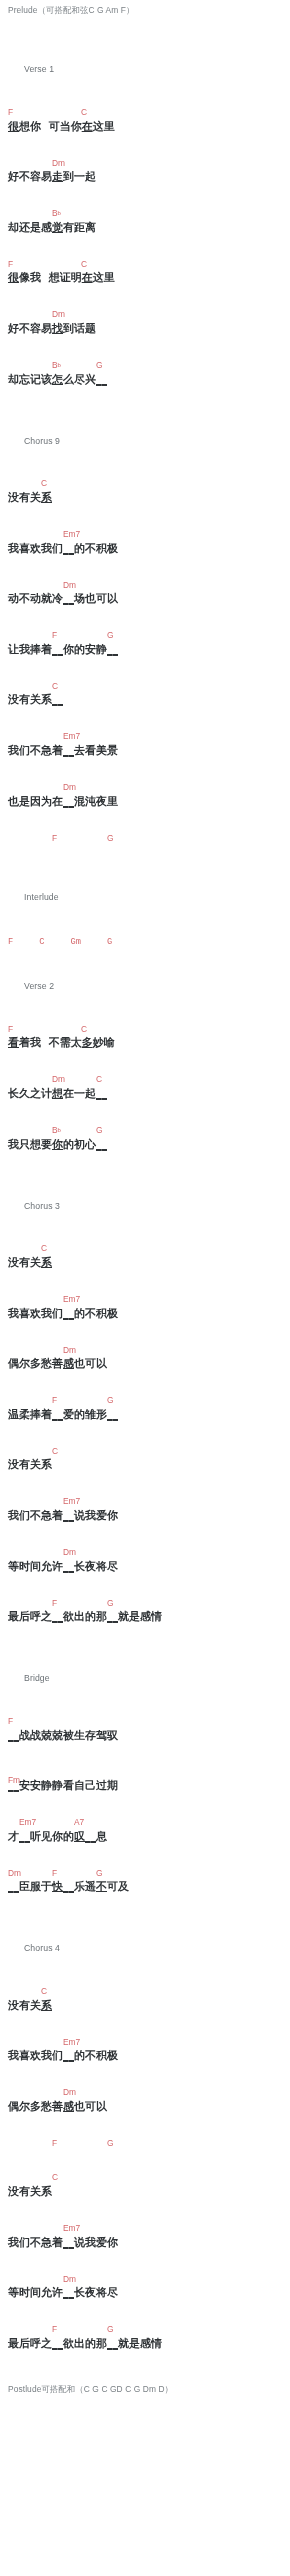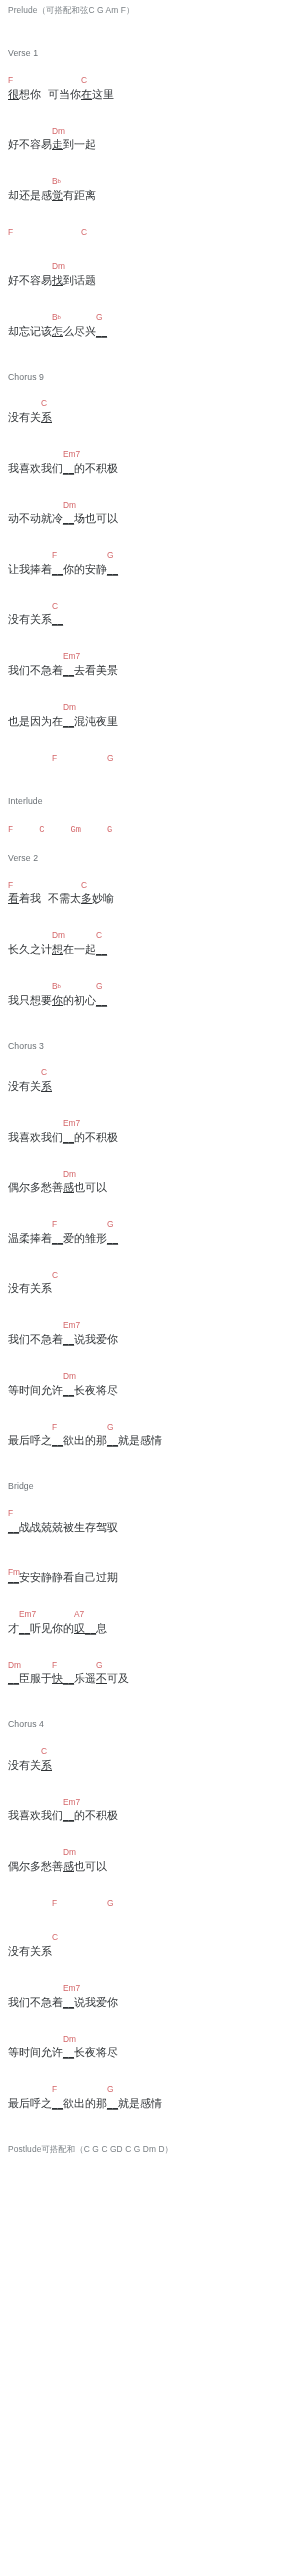--- a/index.html
+++ b/index.html
@@ -18,21 +18,21 @@
     box-sizing: border-box;
     padding: 3.5px 8px 5.8px 8px;
     background: #ffffff;
   }
 
   
   .section-title {
     color: #6b7176;
     font-size: 8.7px;
     line-height: 12.8px;
-    margin: 0;
+    margin: 16px;
     padding: 0;
     white-space: pre;
     letter-spacing: 0.1px;
   }
 
   
   .meta-line {
     color: #7a8085;
     font-size: 8.4px;
     line-height: 12.8px;
@@ -60,20 +60,21 @@
     font-size: 6px;
     vertical-align: 0.6px;
   }
   .lyricline {
     color: #2f3336;
     font-size: 11px;
     line-height: 16px;
     white-space: pre;
     margin: 0;
     font-family: "Liberation Mono", "DejaVu Sans Mono", monospace;
+    font-weight: bold;
   }
   .lyricline .u {
     text-decoration: underline;
     text-underline-offset: 1.2px;
     text-decoration-thickness: 0.6px;
   }
 
   
   .chordrow {
     color: #d4676a;
@@ -111,20 +112,21 @@
   <div class="sp-lg"></div>
 
   <div class="block">
     <div class="chordline" style="position: relative; font-family: &quot;Liberation Sans&quot;, &quot;DejaVu Sans&quot;, sans-serif;"><span style="position: absolute; left: 44px; top: 0px; white-space: pre;">B<span class="flat">b</span></span></div>
     <div class="lyricline" style="font-family: &quot;DejaVu Sans&quot;, &quot;Liberation Sans&quot;, sans-serif;">却还是感<span class="u">觉</span>有距离</div>
   </div>
   <div class="sp-lg"></div>
 
   <div class="block">
     <div class="chordline" style="position: relative; font-family: &quot;Liberation Sans&quot;, &quot;DejaVu Sans&quot;, sans-serif;"><span style="position: absolute; left: 0px; top: 0px; white-space: pre;">F</span><span style="position: absolute; left: 73px; top: 0px; white-space: pre;">C</span></div>
+    <div class="lyricline" style="font-family: &quot;DejaVu Sans&quot;, &quot;Liberation Sans&quot;, sans-serif;"><span class="u">很</span>像我  想证明<span class="u">在</span>这里</div>
   </div>
   <div class="sp-lg"></div>
 
   <div class="block">
     <div class="chordline" style="position: relative; font-family: &quot;Liberation Sans&quot;, &quot;DejaVu Sans&quot;, sans-serif;"><span style="position: absolute; left: 44px; top: 0px; white-space: pre;">Dm</span></div>
     <div class="lyricline" style="font-family: &quot;DejaVu Sans&quot;, &quot;Liberation Sans&quot;, sans-serif;">好不容易<span class="u">找</span>到话题</div>
   </div>
   <div class="sp-lg"></div>
 
   <div class="block">

